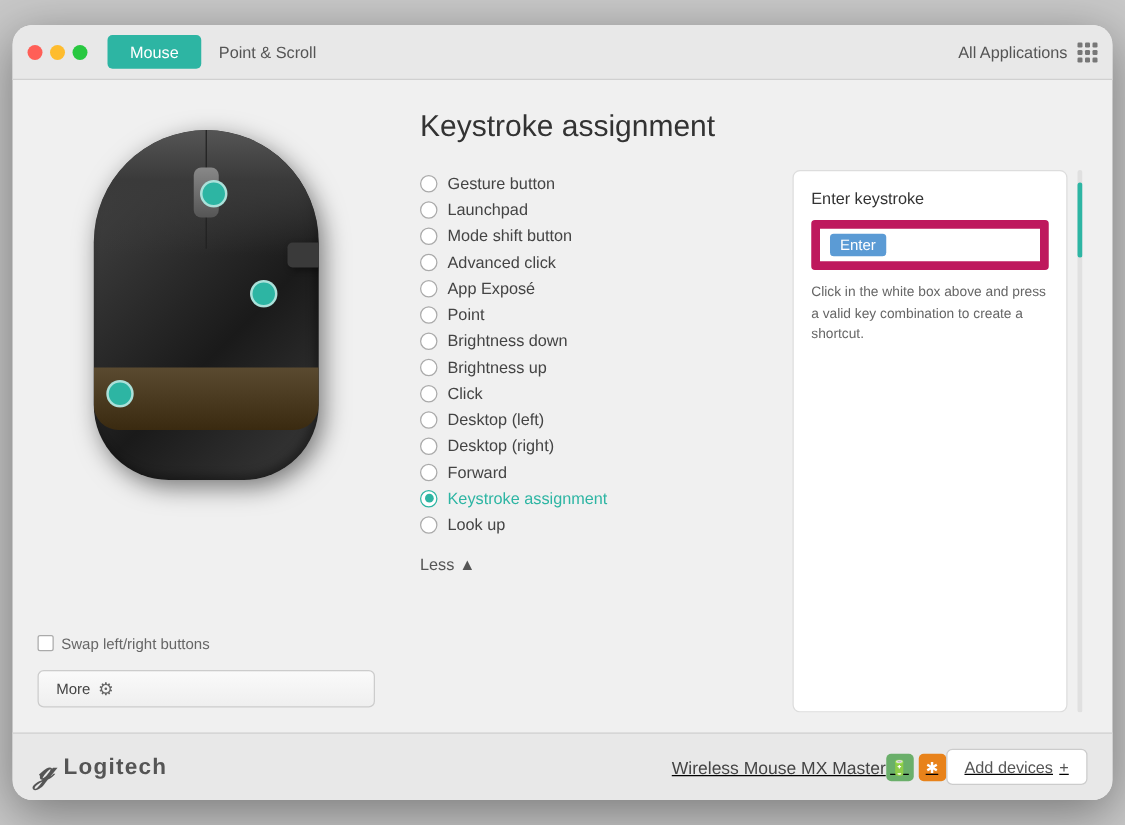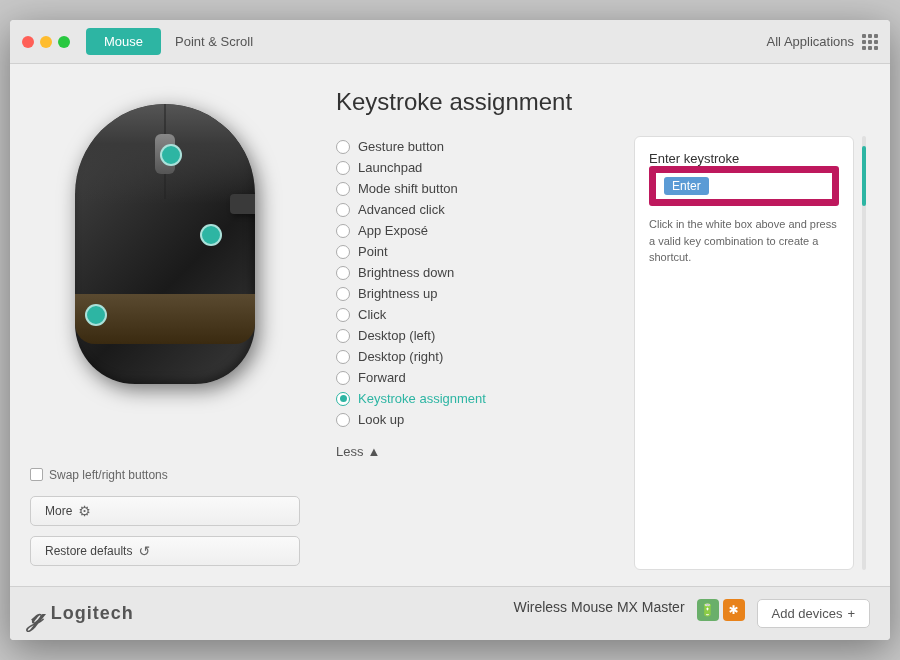--- a/index.html
+++ b/index.html
@@ -10,21 +10,21 @@
       font-family: -apple-system, 'Helvetica Neue', Arial, sans-serif;
       font-size: 13px;
       overflow: hidden;
     }
 
     .window {
       width: 880px;
       height: 620px;
       margin: 20px auto;
       background: #f0f0f0;
-      border-radius: 4px;
+      border-radius: 16px;
       box-shadow: 0 10px 40px rgba(0,0,0,0.4);
       overflow: hidden;
       display: flex;
       flex-direction: column;
     }
 
     
     .titlebar {
       height: 44px;
       background: #e8e8e8;
@@ -314,21 +314,21 @@
       padding: 14px;
       margin-left: 20px;
       width: 220px;
       flex-shrink: 0;
     }
 
     .keystroke-label {
       font-size: 13px;
       font-weight: 500;
       color: #333;
-      margin-bottom: 0;
+      margin-bottom: 10px;
     }
 
     .keystroke-input {
       width: 100%;
       border: 7px solid #be185d;
       border-radius: 3px;
       padding: 4px 8px;
       font-size: 13px;
       background: white;
       margin-bottom: 10px;
@@ -403,21 +403,22 @@
     .logitech-text {
       font-size: 18px;
       color: #555;
       font-weight: 700;
       letter-spacing: 1px;
     }
 
     .footer-right {
       margin-left: auto;
       display: flex;
-      gap: 12px;
+      align-items: center;
+      text-decoration: underline;
     }
 
     .device-name {
       font-size: 14px;
       color: #444;
     }
 
     .device-icons {
       display: flex;
       gap: 4px;
@@ -507,24 +508,20 @@
       <div class="left-bottom">
         <div class="swap-checkbox">
           <div class="checkbox-box"></div>
           <span>Swap left/right buttons</span>
         </div>
         <div class="bottom-buttons">
           <button class="btn">
             <span>More</span>
             <span class="btn-icon">⚙</span>
           </button>
-          <button class="btn">
-            <span>Restore defaults</span>
-            <span class="btn-icon">↺</span>
-          </button>
         </div>
       </div>
     </div>
 
     <div class="right-panel">
       <div class="panel-title">Keystroke assignment</div>
 
       <div class="content-row">
         <div class="left-list">
 

